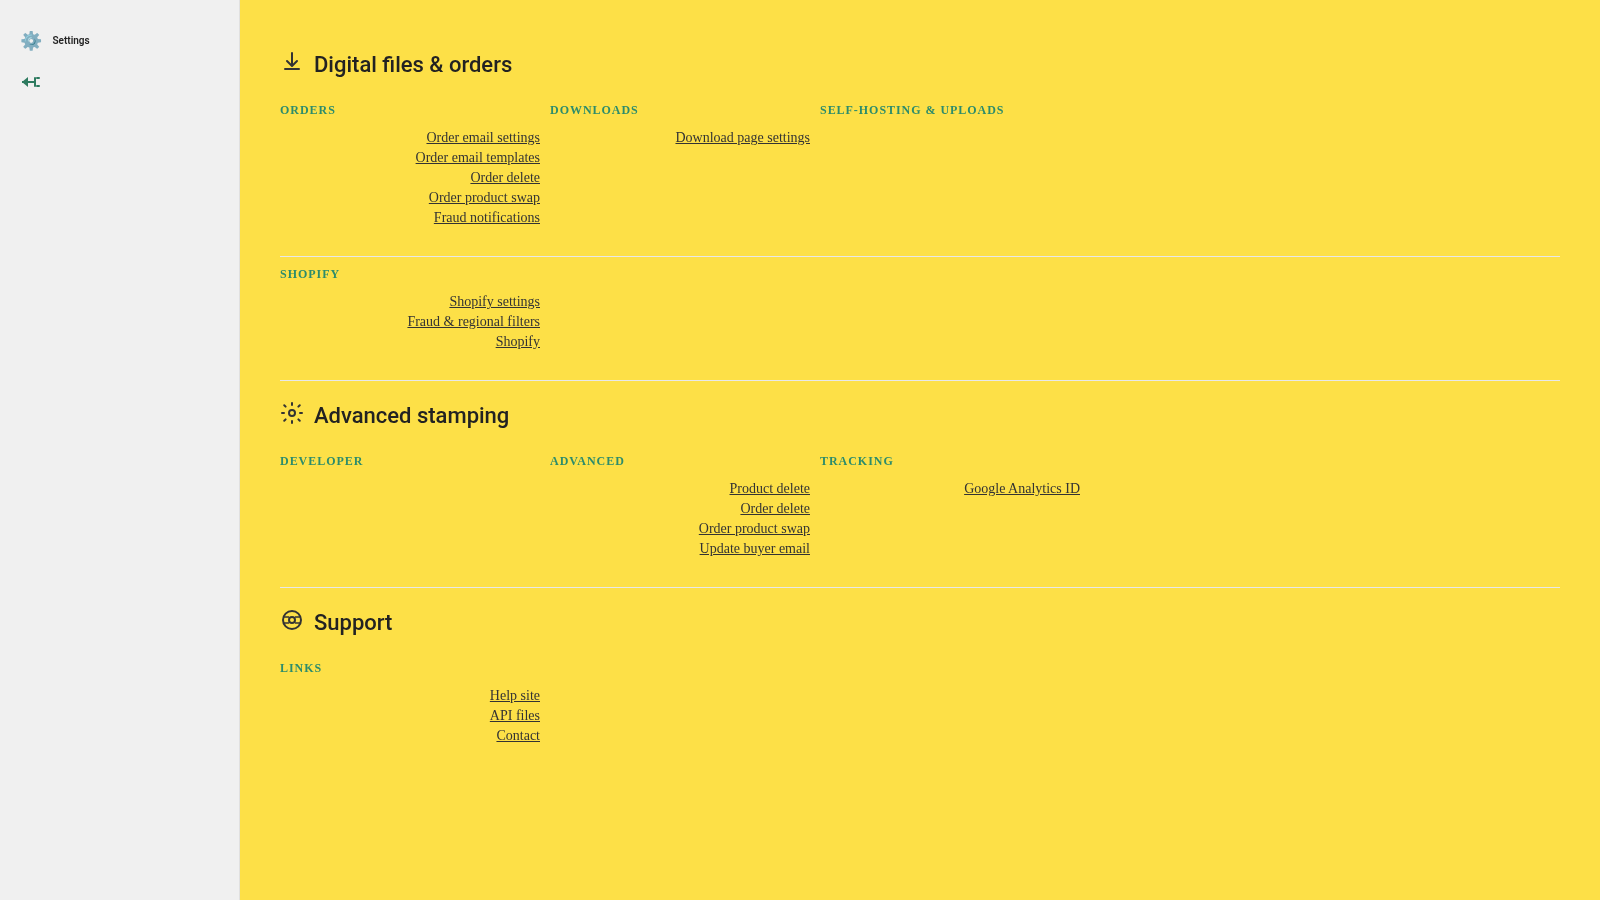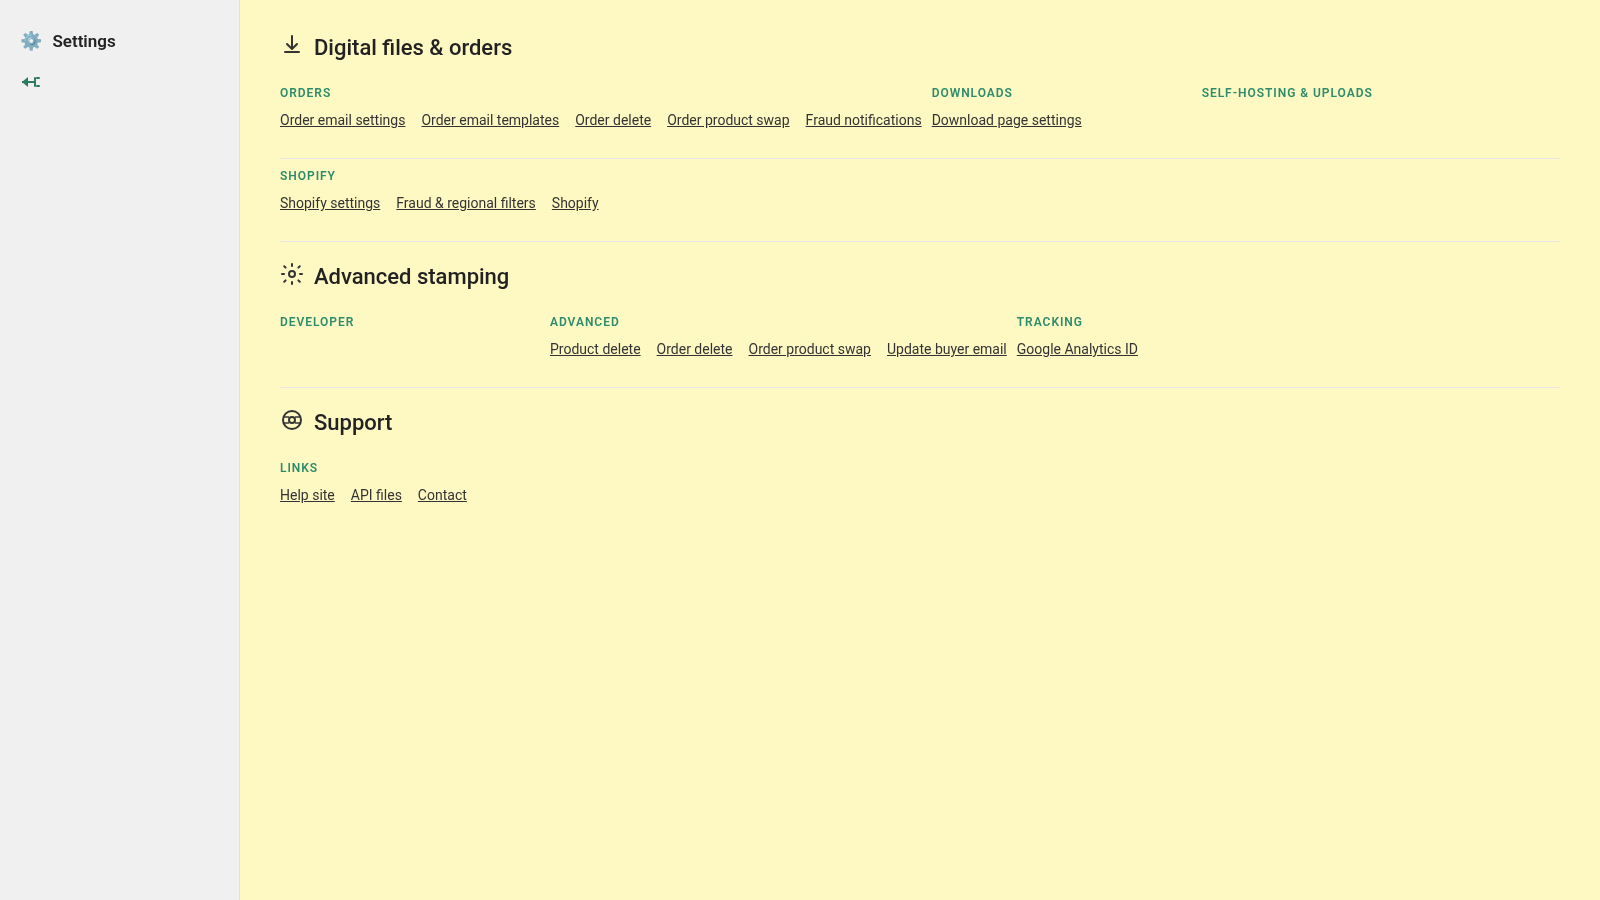--- a/index.html
+++ b/index.html
@@ -24,38 +24,38 @@
       align-items: center;
       gap: 10px;
       padding: 10px 20px;
       cursor: pointer;
       color: #333;
     }
     .sidebar-item .icon {
       font-size: 18px;
     }
     .sidebar-item .label {
-      font-size: 17px;
+      font-size: 10px;
       font-weight: 500;
     }
     .sidebar-item.active .label { color: #222; font-weight: 600; }
     .sidebar-nav-item {
       display: flex;
       align-items: center;
       padding: 10px 20px;
       cursor: pointer;
       color: #2d7a5f;
     }
     .sidebar-nav-item .icon { font-size: 20px; }
 
     .main-content {
       flex: 1;
       overflow-y: auto;
-      background: #fef9c3;
-      padding: 13px 40px;
+      background: #fde047;
+      padding: 30px 40px;
     }
 
     .section {
       margin-bottom: 10px;
       padding-bottom: 30px;
       border-bottom: 1px solid #e8e8e8;
     }
     .section:last-child { border-bottom: none; }
 
     .section-title {
@@ -73,34 +73,36 @@
       color: #333;
     }
 
     .columns {
       display: flex;
       gap: 0;
     }
     .column {
       min-width: 260px;
       margin-right: 10px;
+      font-family: Liberation Serif, serif;
     }
 
     .col-header {
       font-size: 12px;
       font-weight: 600;
       color: #2d8c6b;
       letter-spacing: 0.08em;
       text-transform: uppercase;
       margin-bottom: 12px;
     }
 
     .col-links {
       display: flex;
-      gap: 16px;
+      flex-direction: column;
+      gap: 4px;
       text-align: right;
     }
     .col-link {
       font-size: 14px;
       color: #333;
       text-decoration: underline;
       cursor: pointer;
     }
   </style>
 </head>

